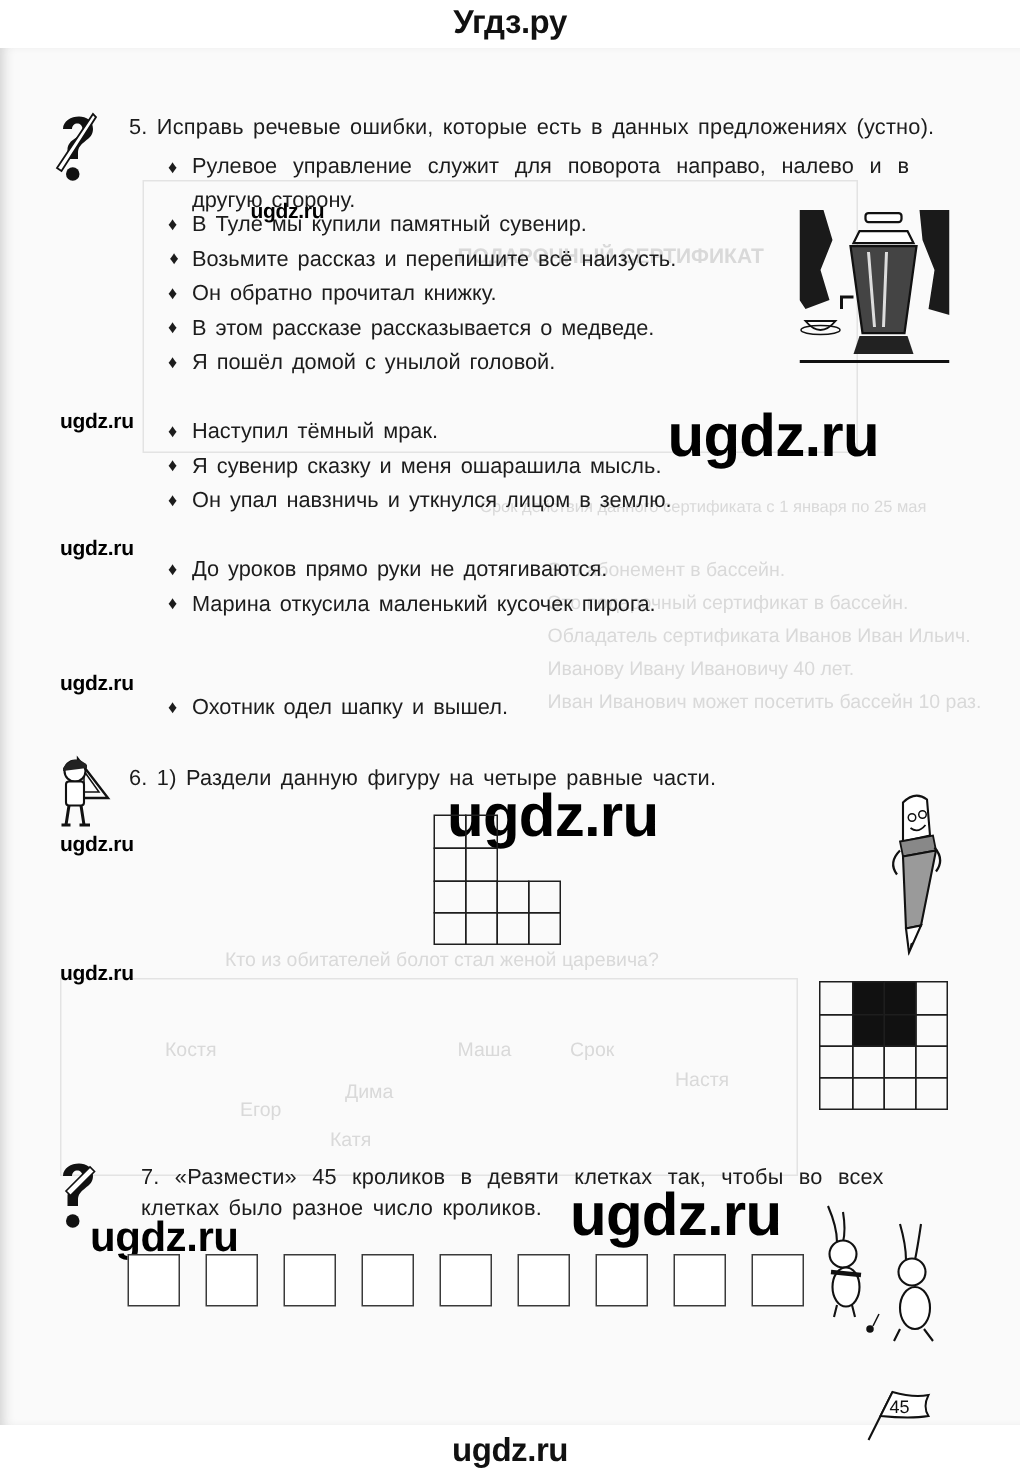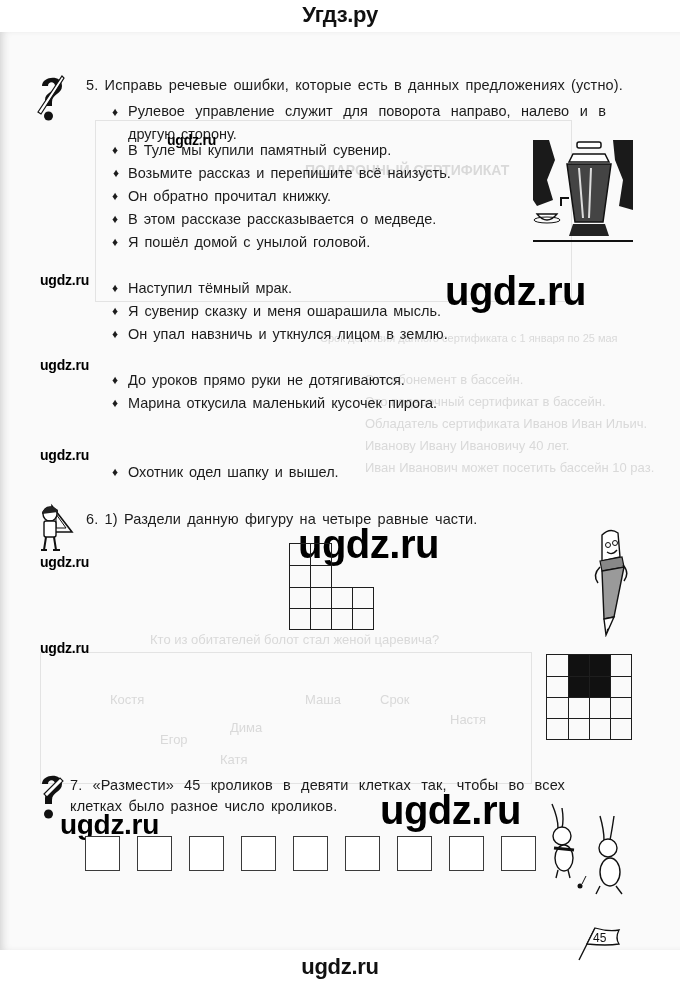--- a/index.html
+++ b/index.html
@@ -196,21 +196,21 @@
     <div class="grid-cell" style="left:22px; top:64px; width:22px; height:22px;"></div>
     <div class="grid-cell" style="left:43px; top:64px; width:22px; height:22px;"></div>
     <div class="grid-cell" style="left:64px; top:64px; width:22px; height:22px;"></div>
   </div>
 
   <svg class="icon" style="left:36px; top:738px;" width="30" height="52" viewBox="0 0 30 52">
     <path d="M6 14 C6 4 26 2 26 14 C26 22 16 22 16 30 L16 34 L9 34 L9 28 C9 20 19 20 19 14 C19 9 12 9 12 14 Z" fill="#111"></path>
     <circle cx="12.5" cy="44" r="4.5" fill="#111"></circle>
     <path d="M8 24 L24 8 L27 11 L11 27 Z" fill="#fff" stroke="#111" stroke-width="1.1"></path>
   </svg>
-  <div class="task-num-line" style="left:70px; top:743px; width:495px; line-height:21px; text-align:justify;">7. «Размести» 45 кроликов в девяти клетках так, чтобы во всех клетках было разное число кроликов.</div>
+  <div class="task-num-line" style="left:94px; top:743px; width:495px; line-height:21px; text-align:justify;">7. «Размести» 45 кроликов в девяти клетках так, чтобы во всех клетках было разное число кроликов.</div>
 
   <div>
     <div class="answer-box" style="left:85px; top:804px;"></div>
     <div class="answer-box" style="left:137px; top:804px;"></div>
     <div class="answer-box" style="left:189px; top:804px;"></div>
     <div class="answer-box" style="left:241px; top:804px;"></div>
     <div class="answer-box" style="left:293px; top:804px;"></div>
     <div class="answer-box" style="left:345px; top:804px;"></div>
     <div class="answer-box" style="left:397px; top:804px;"></div>
     <div class="answer-box" style="left:449px; top:804px;"></div>

